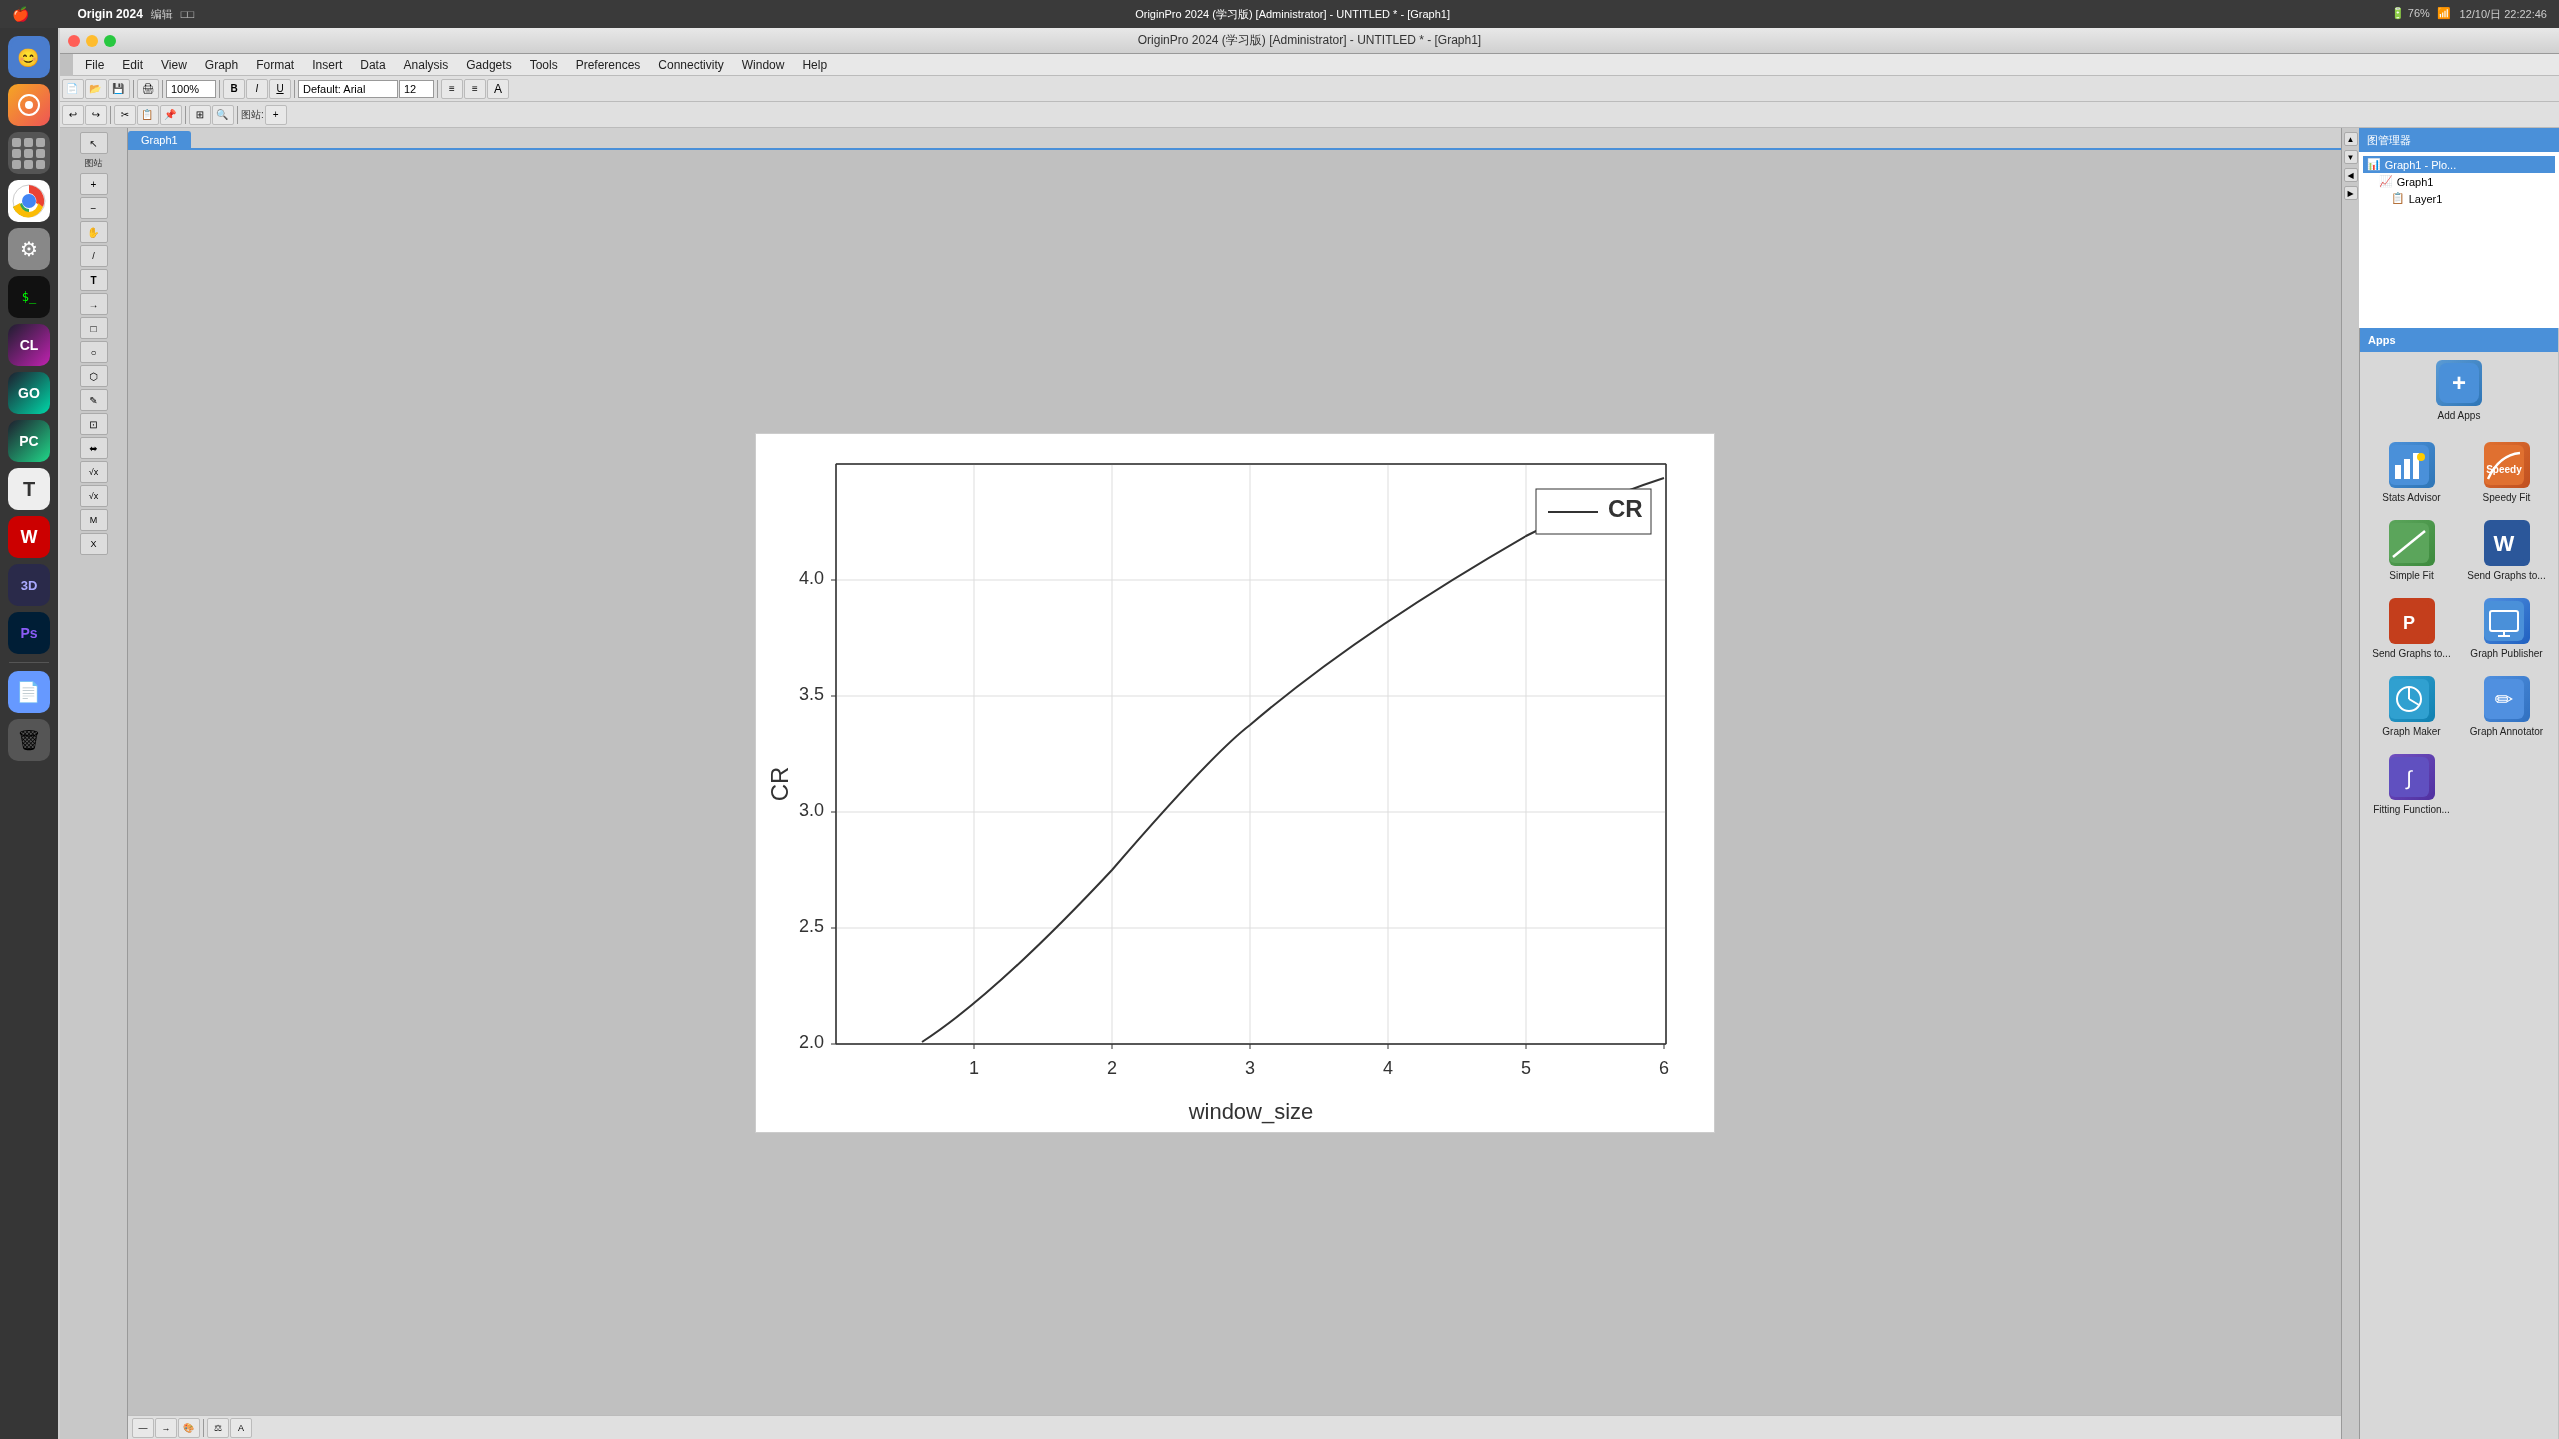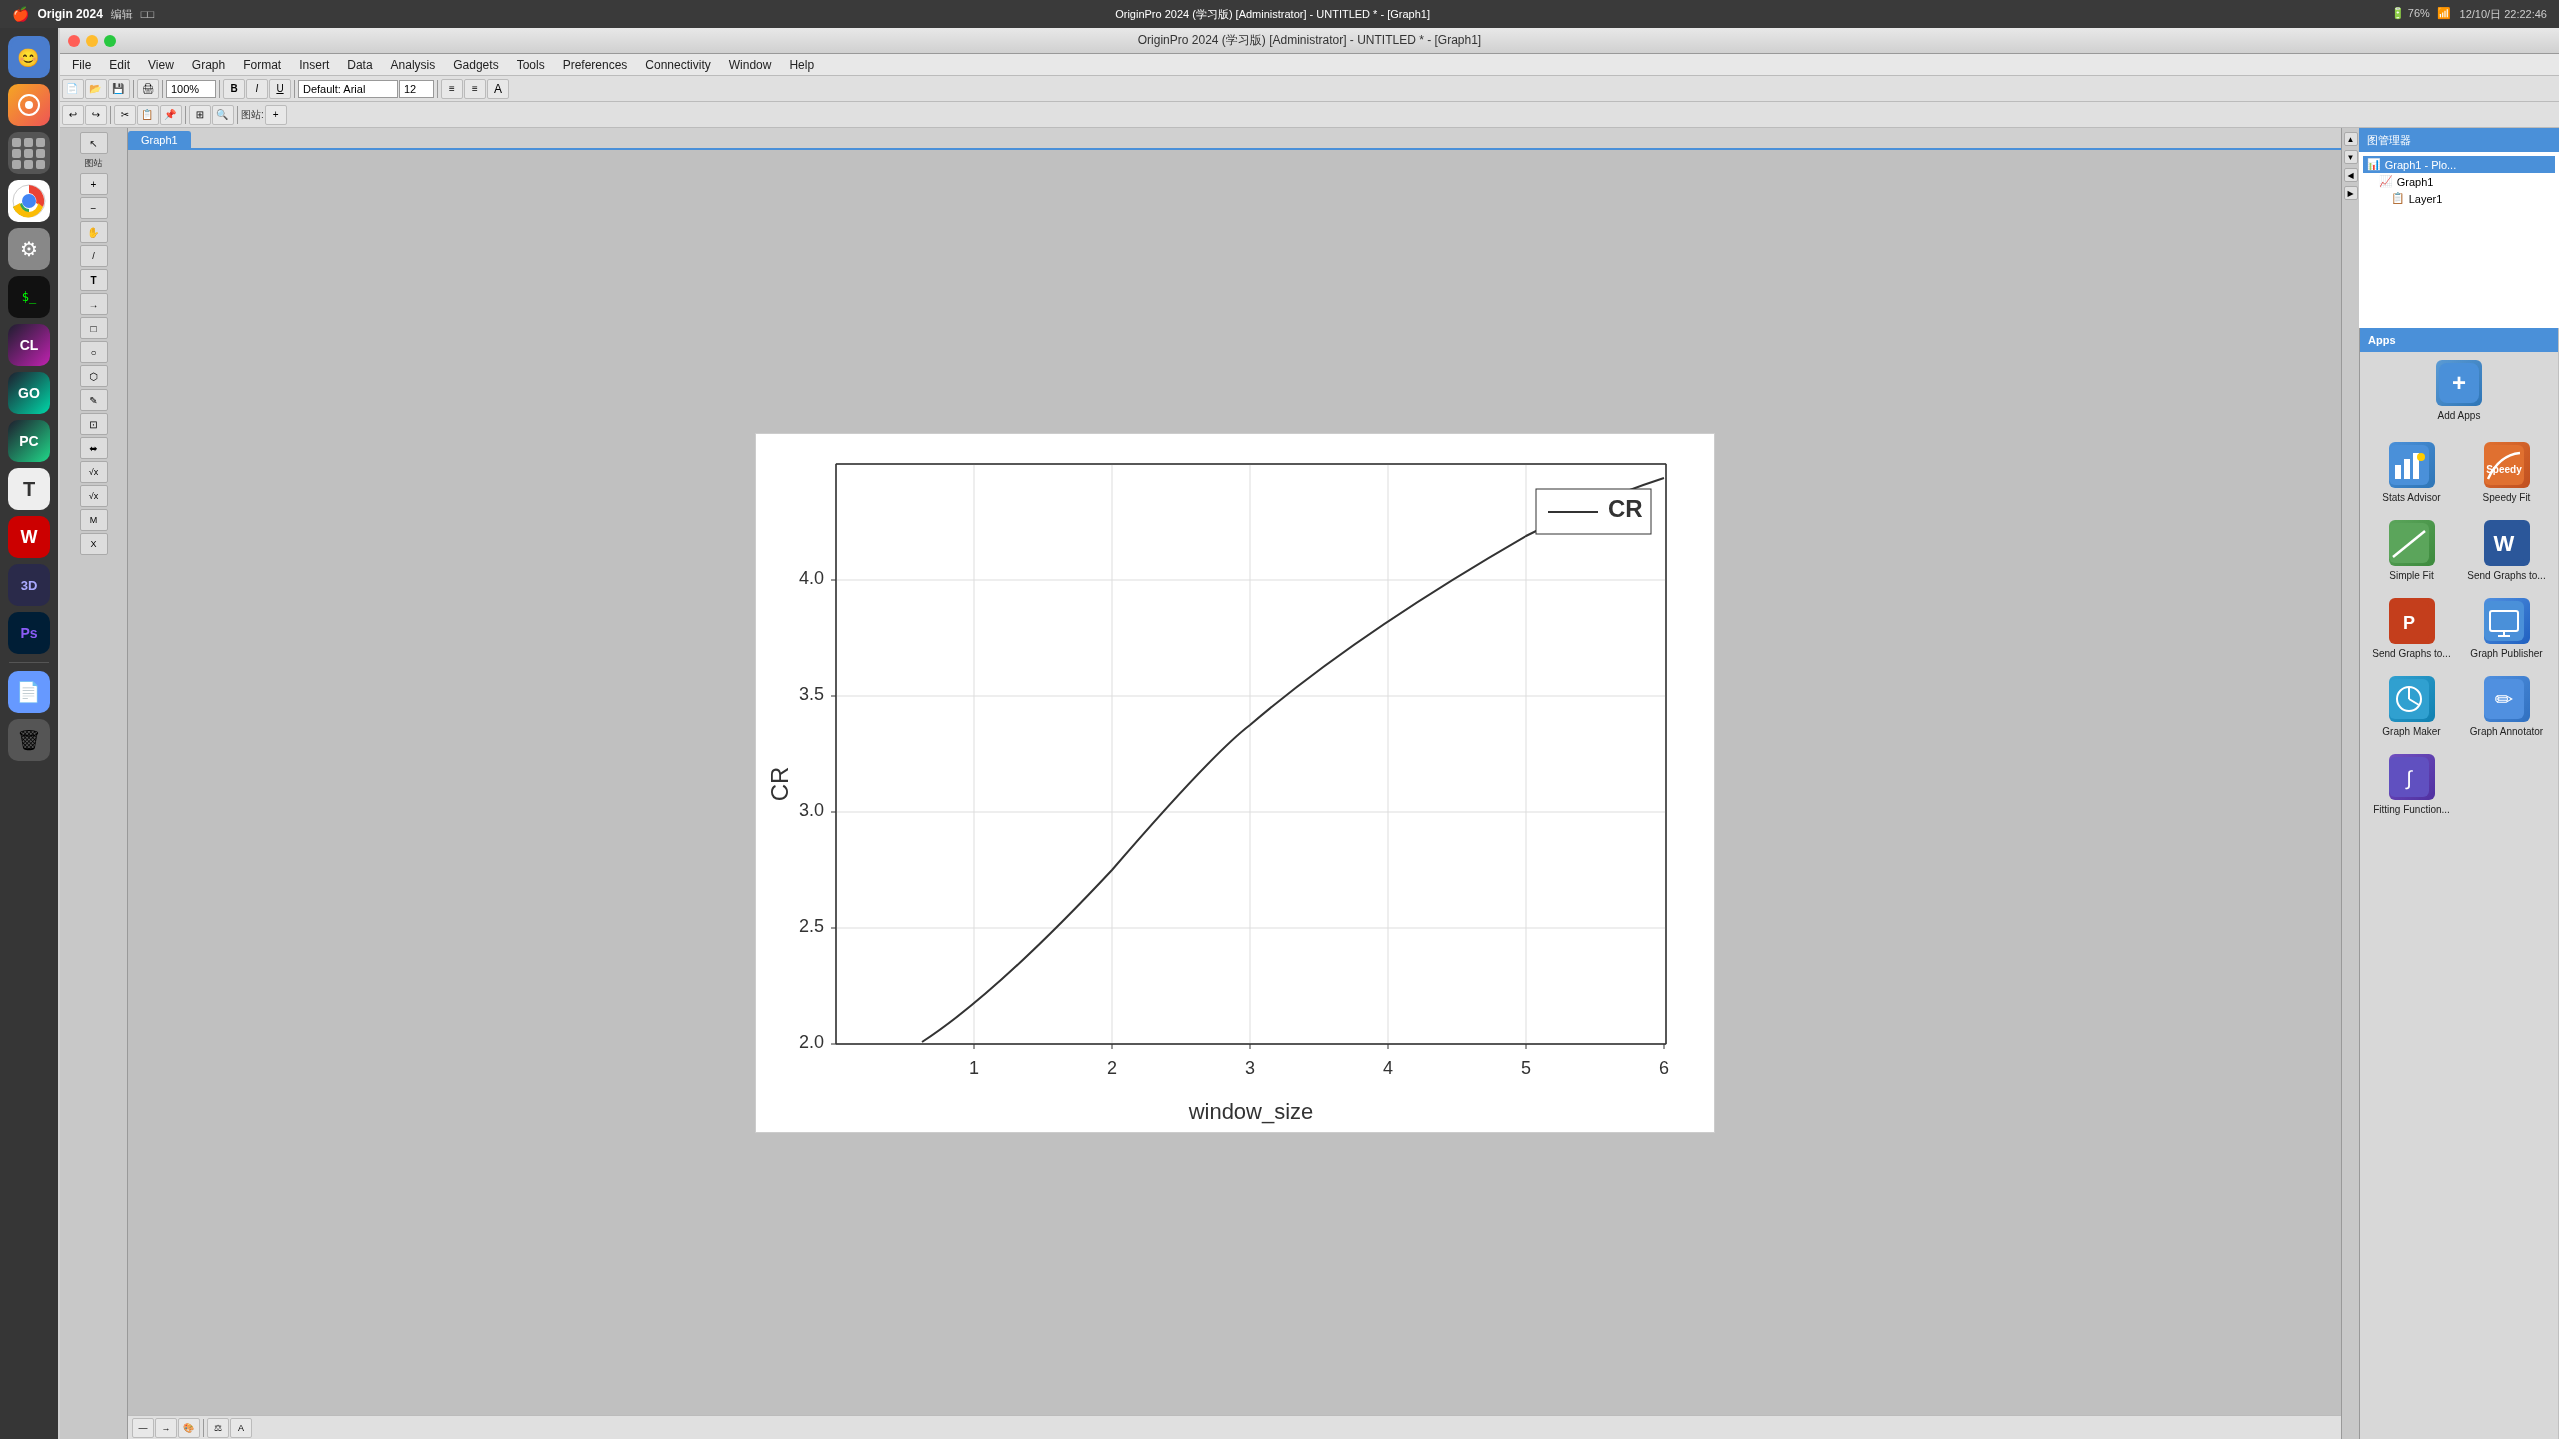--- a/index.html
+++ b/index.html
@@ -20,21 +20,21 @@
       height: 28px;
       background: #3a3a3a;
       display: flex;
       align-items: center;
       justify-content: space-between;
       padding: 0 12px;
       z-index: 100;
     }
     #mac-topbar .left-icons { display: flex; align-items: center; gap: 8px; }
     #mac-topbar .right-icons { display: flex; gap: 8px; color: #ccc; font-size: 11px; }
-    #mac-topbar .app-name { color: #fff; font-size: 12px; font-weight: bold; }
+    #mac-topbar .app-name { color: #fff; font-size: 12px; font-weight: bold; margin-left: 40px; }
 
     
     #app-window {
       position: absolute;
       top: 28px; left: 60px; right: 0; bottom: 0;
       background: #c0c0c0;
       display: flex;
       flex-direction: column;
     }
 
@@ -66,20 +66,21 @@
 
     
     #menu-bar {
       height: 22px;
       background: #e8e8e8;
       border-bottom: 1px solid #bbb;
       display: flex;
       align-items: center;
       padding: 0 4px;
       gap: 2px;
+      margin-left: 13px;
     }
     .menu-item {
       padding: 2px 8px;
       font-size: 12px;
       color: #222;
       cursor: pointer;
       border-radius: 3px;
     }
 
     

